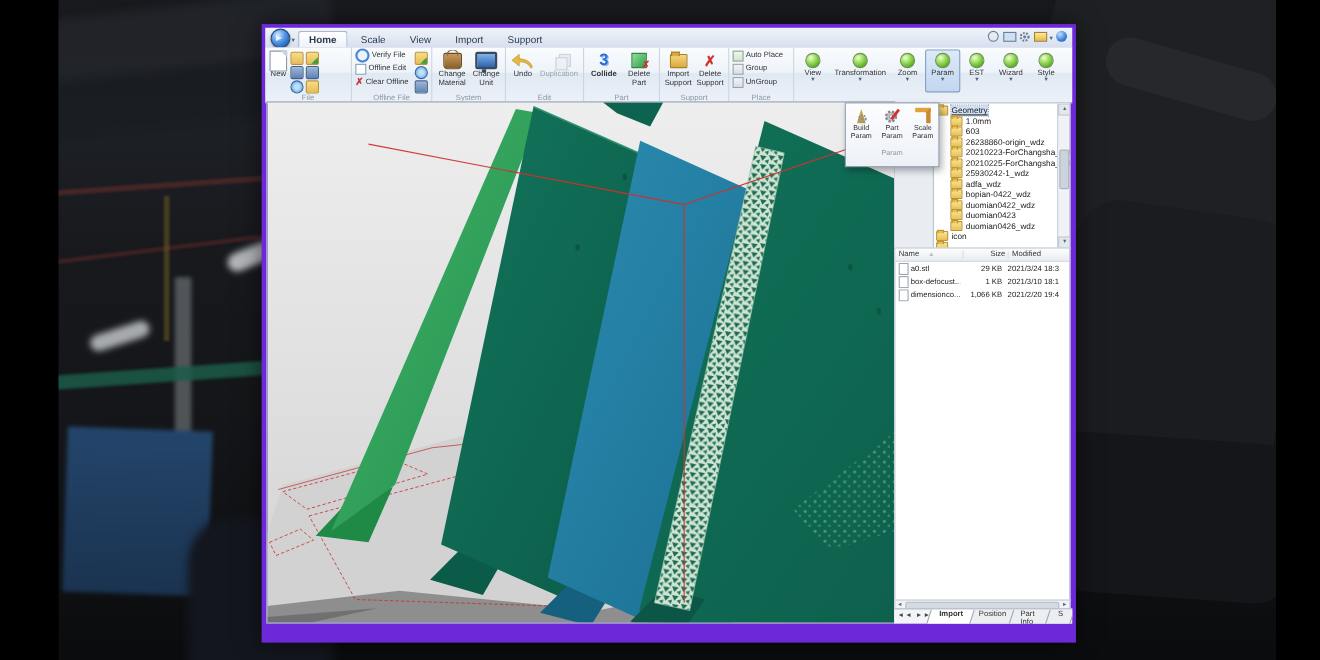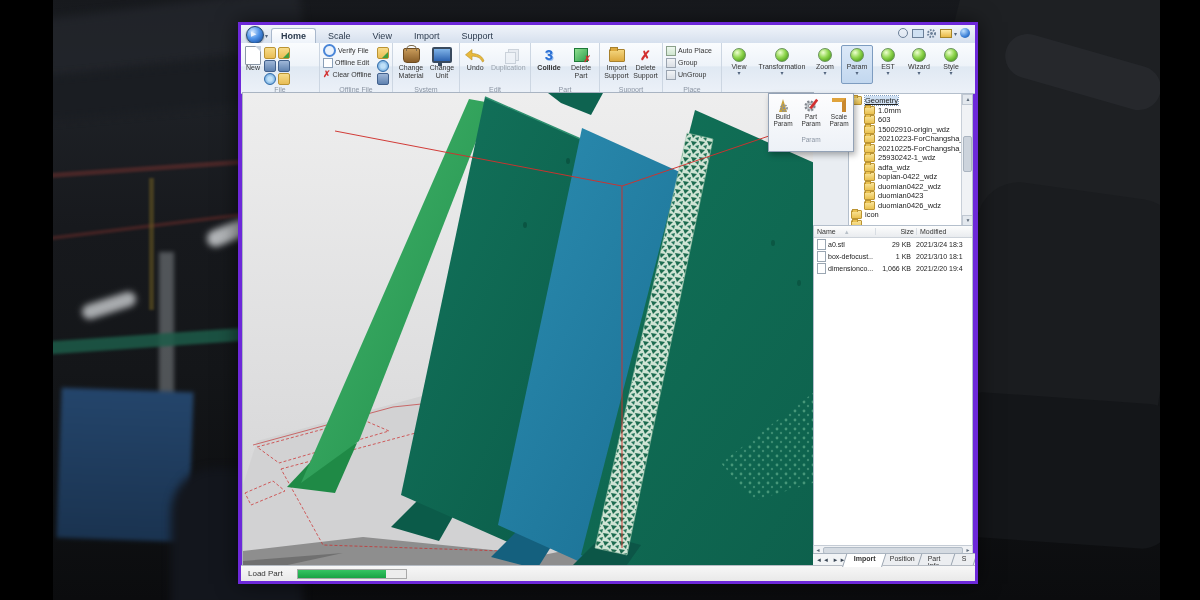--- a/index.html
+++ b/index.html
@@ -514,21 +514,21 @@
         <div class="trow" style="padding-left:13px">
             <span class="fold"></span>
             <span class="lbl">1.0mm</span>
           </div>
         <div class="trow" style="padding-left:13px">
             <span class="fold"></span>
             <span class="lbl">603</span>
           </div>
         <div class="trow" style="padding-left:13px">
             <span class="fold"></span>
-            <span class="lbl">15002910-origin_wdz</span>
+            <span class="lbl">26238860-origin_wdz</span>
           </div>
         <div class="trow" style="padding-left:13px">
             <span class="fold"></span>
             <span class="lbl">20210223-ForChangsha_wdz</span>
           </div>
         <div class="trow" style="padding-left:13px">
             <span class="fold"></span>
             <span class="lbl">20210225-ForChangsha_wdz</span>
           </div>
         <div class="trow" style="padding-left:13px">
@@ -612,21 +612,15 @@
     </div>
 
     <div class="abs tabstrip">
       <span class="navarr">◄◄ ►►</span>
       <span class="btab active"><span>Import</span></span>
       <span class="btab"><span>Position</span></span>
       <span class="btab"><span>Part Info</span></span>
       <span class="btab"><span>S</span></span>
     </div>
 
-    <div class="abs statusbar">
-      <span class="lbl">Load Part</span>
-      <span class="pbar">
-          <span class="pfill"></span>
-        </span>
-    </div>
 
   </div>
 </div>
 
 </body></html>

